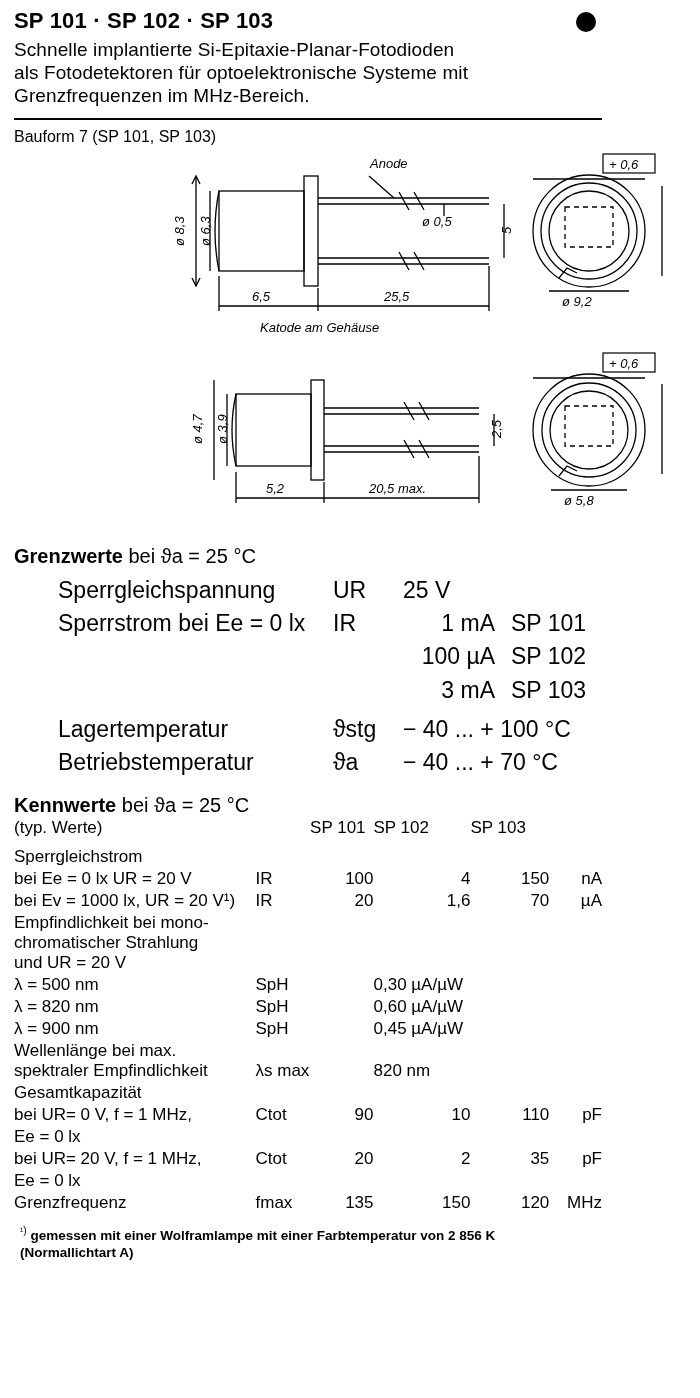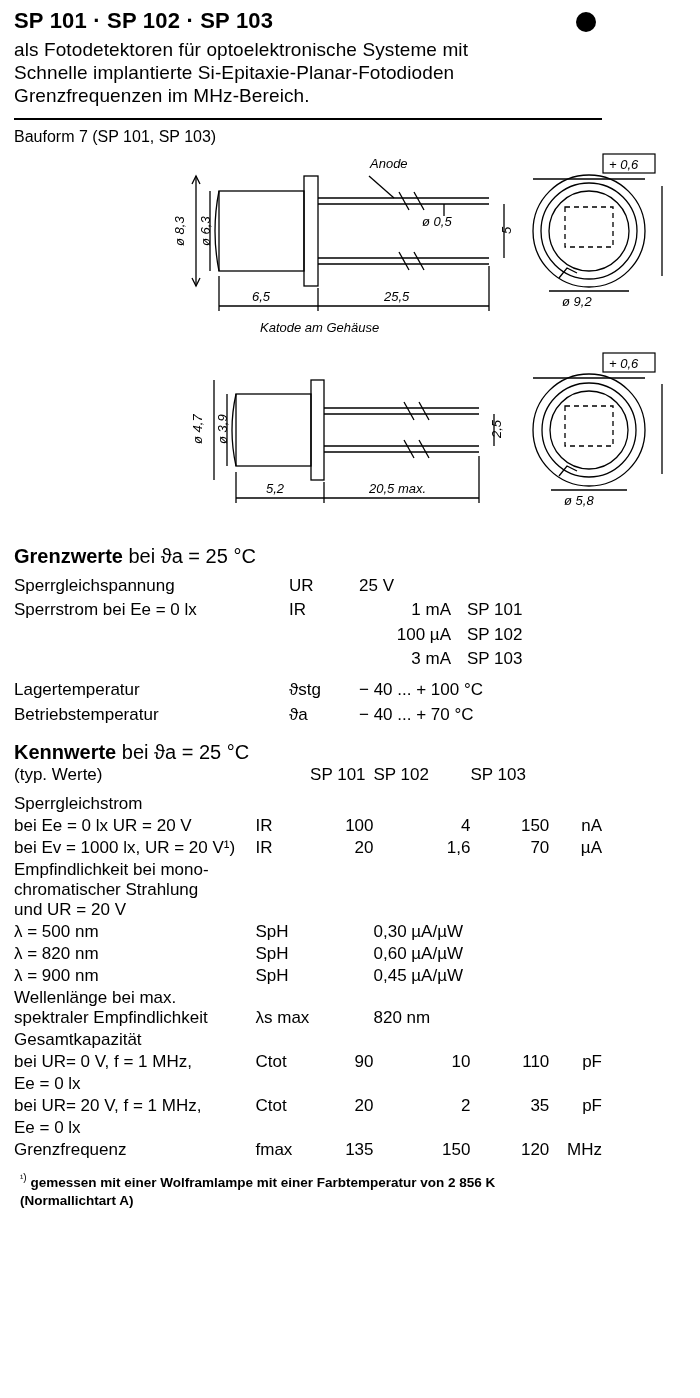--- a/index.html
+++ b/index.html
@@ -25,21 +25,21 @@
   
   .draw-label{font-size:16px;margin:8px 0 0 14px;}
   .draw-label.indent{margin-left:52px;}
   .drawing{position:relative;margin:0 14px;height:200px;}
   .drawing svg{display:block;}
 
   
   .sec{margin:0 14px;}
   .sec-head{font-size:20px;margin-top:14px;}
   .sec-head b{font-weight:bold;}
-  .row{display:flex;font-size:17px;line-height:1.45;}
+  .row{display:flex;font-size:23px;line-height:1.45;margin-left:44px;}
   .c-name{width:275px;}
   .c-sym{width:70px;}
   .c-val{flex:1;}
   .sup{font-size:11px;vertical-align:super;}
 
   table.vals{width:100%;border-collapse:collapse;font-size:17px;}
   table.vals td{padding:1px 0;vertical-align:top;}
   .tc-desc{width:250px;}
   .tc-sym{width:62px;}
   .tc-1{width:78px;text-align:right;}
@@ -58,22 +58,22 @@
 <body>
 
 <div class="page">
 
   <div class="hdr">
     <div class="title-row">
       <div class="title">SP 101 · SP 102 · SP 103</div>
       <div class="dot"></div>
     </div>
     <div class="subtitle">
+      <div>Schnelle implantierte Si-Epitaxie-Planar-Fotodioden</div>
       <div>als Fotodetektoren für optoelektronische Systeme mit</div>
-      <div>Schnelle implantierte Si-Epitaxie-Planar-Fotodioden</div>
       <div>Grenzfrequenzen im MHz-Bereich.</div>
     </div>
   </div>
 
   <div class="rule"></div>
 
   <div class="draw-label">Bauform 7 (SP 101, SP 103)</div>
   <div class="drawing">
     <svg width="672" height="200" viewBox="0 0 672 200">
       <g stroke="#000" fill="none" stroke-width="1.3">

